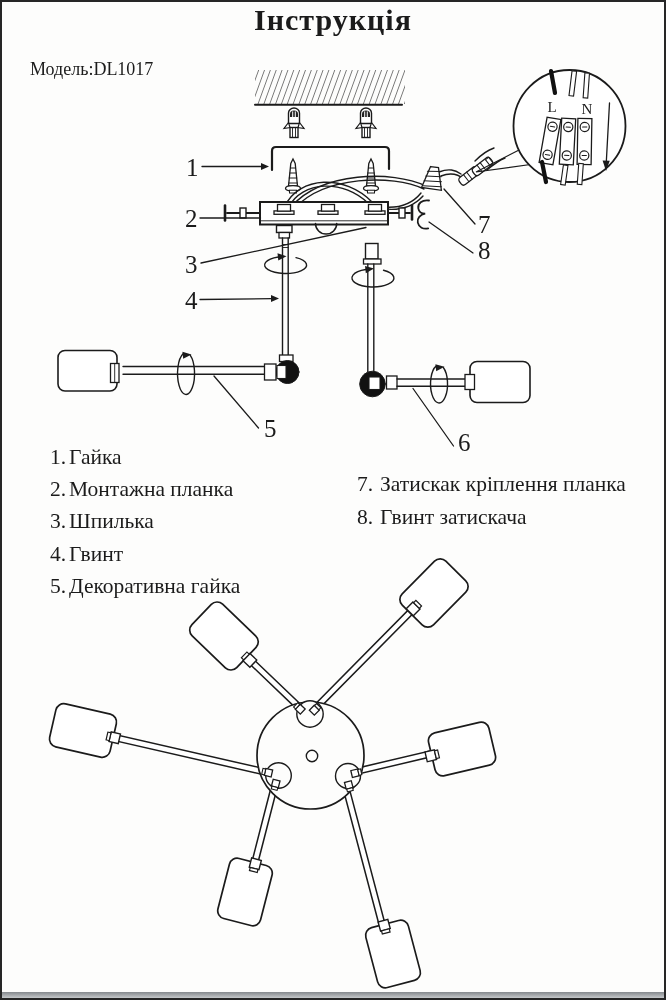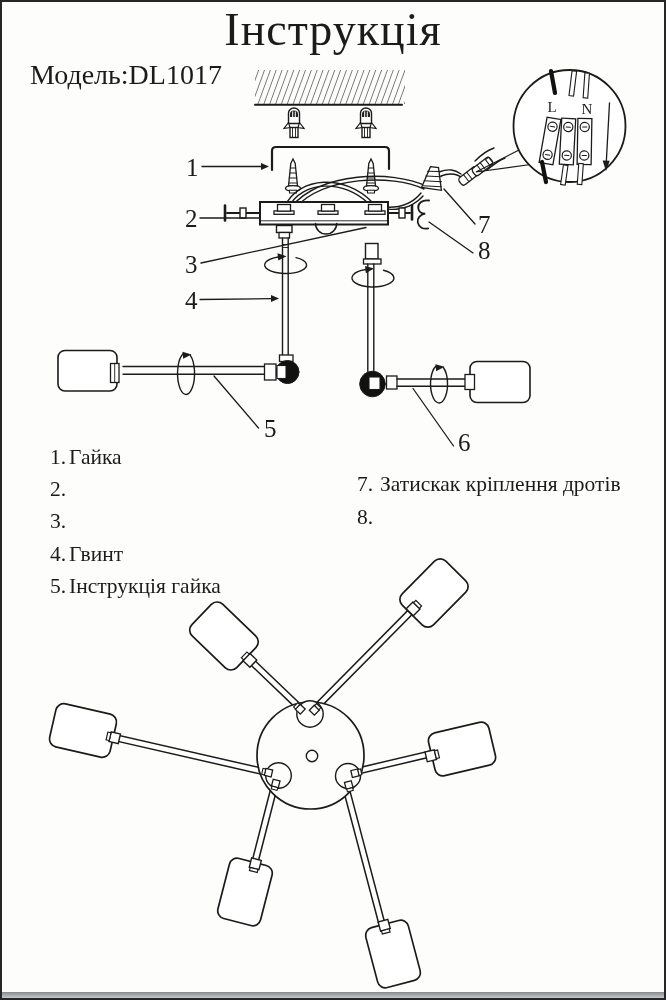--- a/index.html
+++ b/index.html
@@ -10,26 +10,26 @@
     background:#fdfdfc;
     box-sizing:border-box;
     border:2px solid #262626;
     overflow:hidden;
     font-family:"Liberation Serif","DejaVu Serif",serif;
     color:#1b1b1b;
   }
   .title{
     position:absolute;left:0;right:0;top:1px;
     text-align:center;
-    font-size:46px;font-weight:400;
+    font-size:30px;font-weight:700;
     letter-spacing:1px;
   }
   .model{
     position:absolute;left:28px;top:57px;
-    font-size:28px;
+    font-size:18px;
   }
   svg.layer{position:absolute;left:0;}
   svg text{font-family:"Liberation Serif","DejaVu Serif",serif;fill:#1b1b1b;}
   .legend{position:absolute;font-size:21.5px;}
   .legend .row{display:flex;}
   .legend .num{flex:0 0 auto;}
   .legend-left{left:48px;top:439px;line-height:32.2px;}
   .legend-left .num{min-width:19px;}
   .legend-right{left:355px;top:466px;line-height:32.7px;}
   .legend-right .num{min-width:23px;}
@@ -277,40 +277,43 @@
     </g>
   </svg>
 
   <div class="legend legend-left">
     <div class="row">
         <span class="num">1.</span>
         <span>Гайка</span>
       </div>
     <div class="row">
         <span class="num">2.</span>
+        <span>Монтажна планка</span>
       </div>
     <div class="row">
         <span class="num">3.</span>
+        <span>Шпилька</span>
       </div>
     <div class="row">
         <span class="num">4.</span>
         <span>Гвинт</span>
       </div>
     <div class="row">
         <span class="num">5.</span>
-        <span>Інструкція гайка</span>
+        <span>Декоративна гайка</span>
       </div>
   </div>
   <div class="legend legend-right">
     <div class="row">
         <span class="num">7.</span>
-        <span>Затискак кріплення дротів</span>
+        <span>Затискак кріплення планка</span>
       </div>
     <div class="row">
         <span class="num">8.</span>
+        <span>Гвинт затискача</span>
       </div>
   </div>
 
   <svg class="layer" style="top:550px" width="666" height="450" viewBox="0 0 666 450">
     <defs>
       <g id="shadeShape">
         <rect x="-31" y="-22" width="62" height="44" rx="8" fill="#fff" stroke="#1b1b1b" stroke-width="1.7"></rect>
       </g>
       <g id="armNut">
         <rect x="-6" y="-5" width="9.5" height="10" fill="#fff" stroke="#1b1b1b" stroke-width="1.4"></rect>

